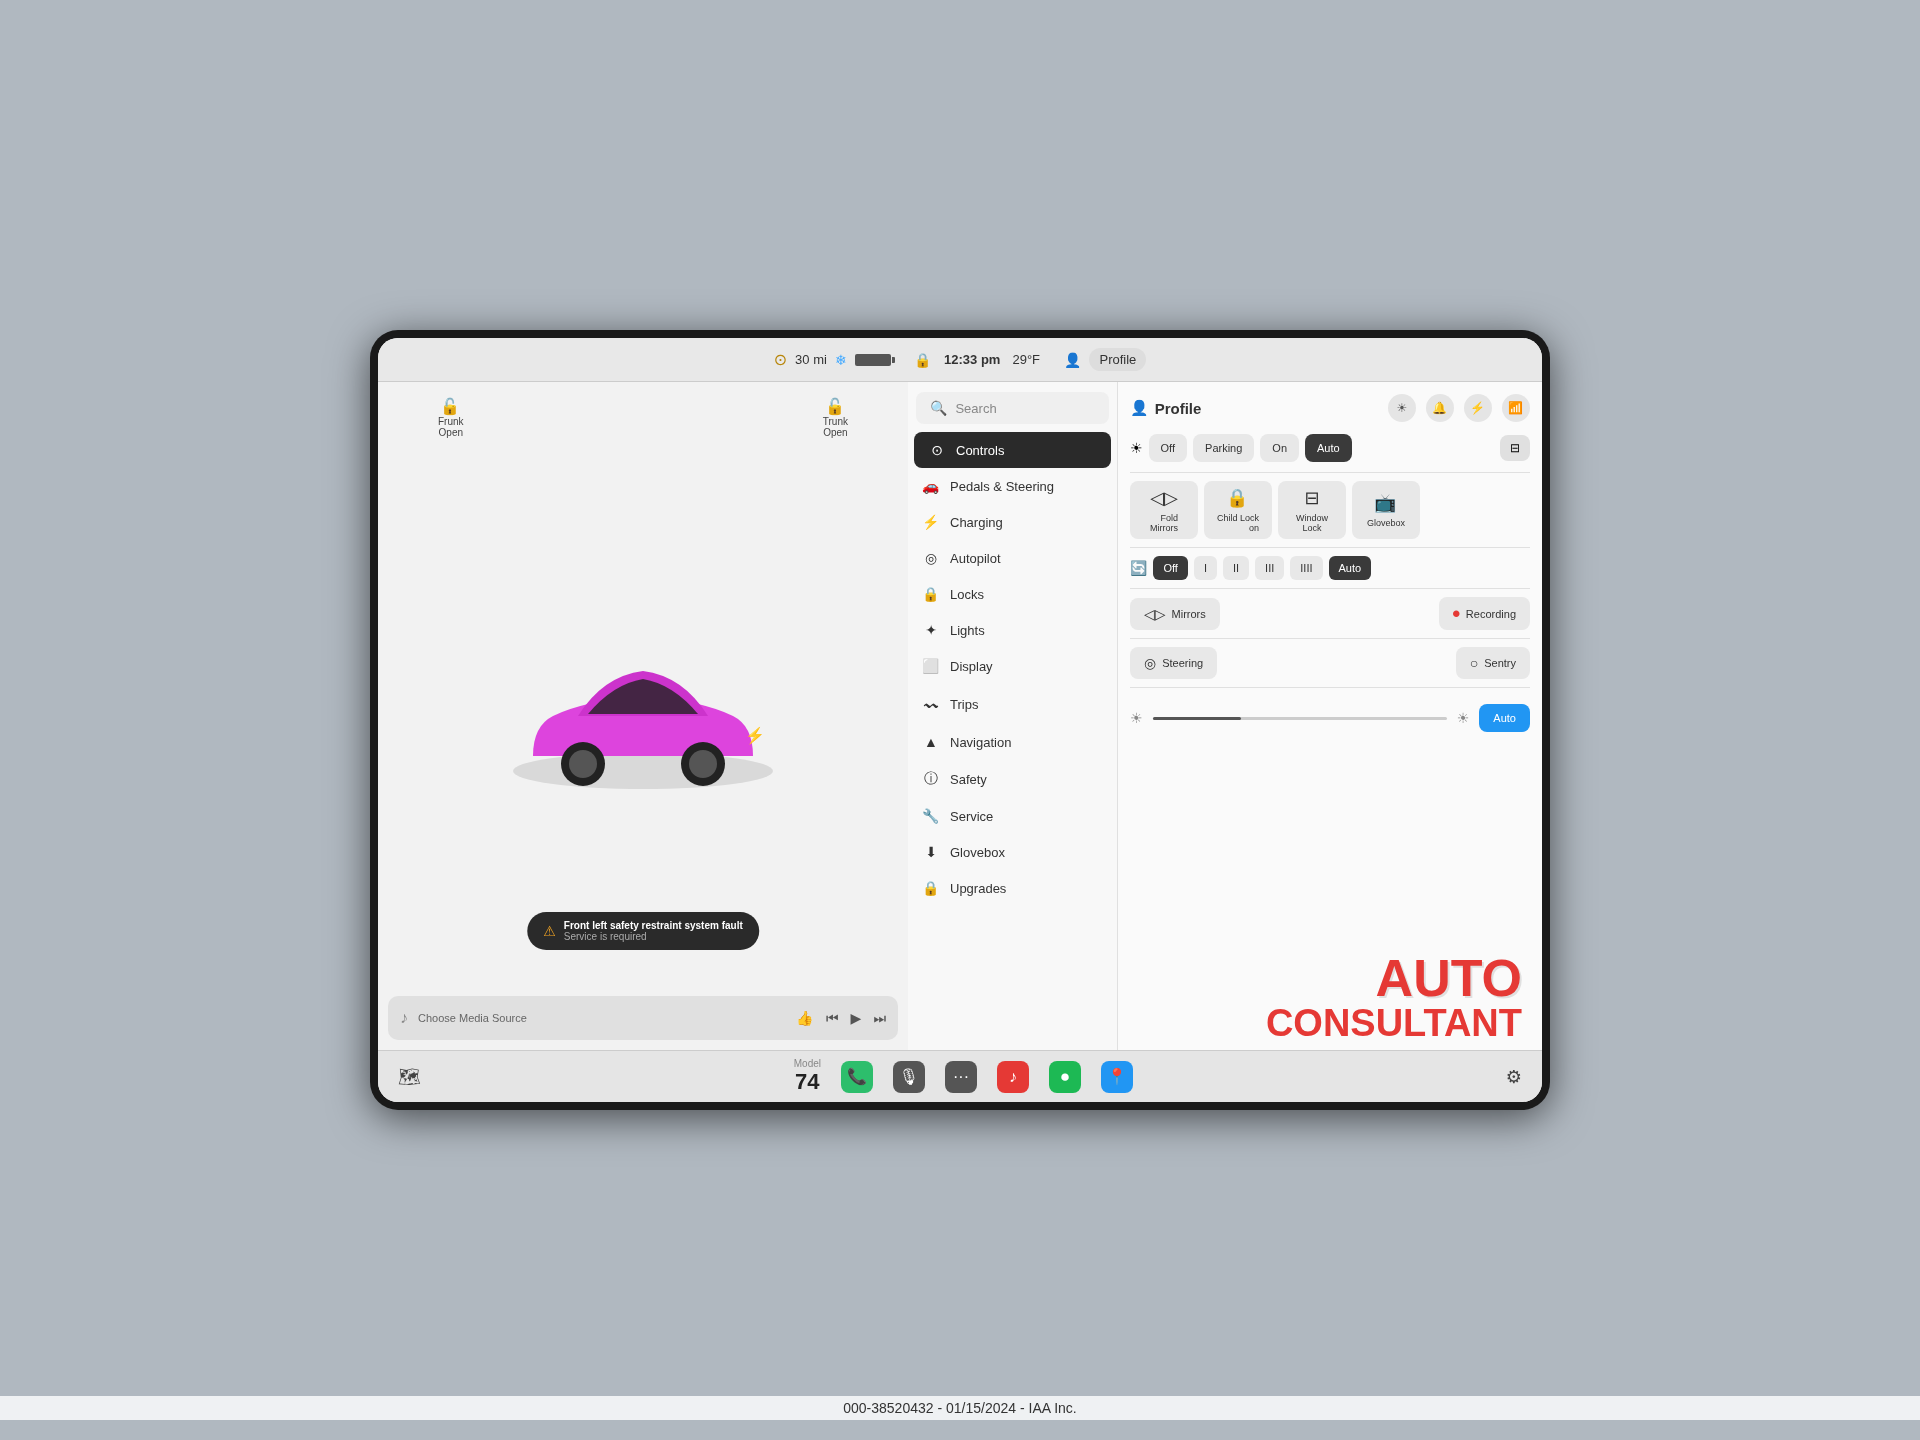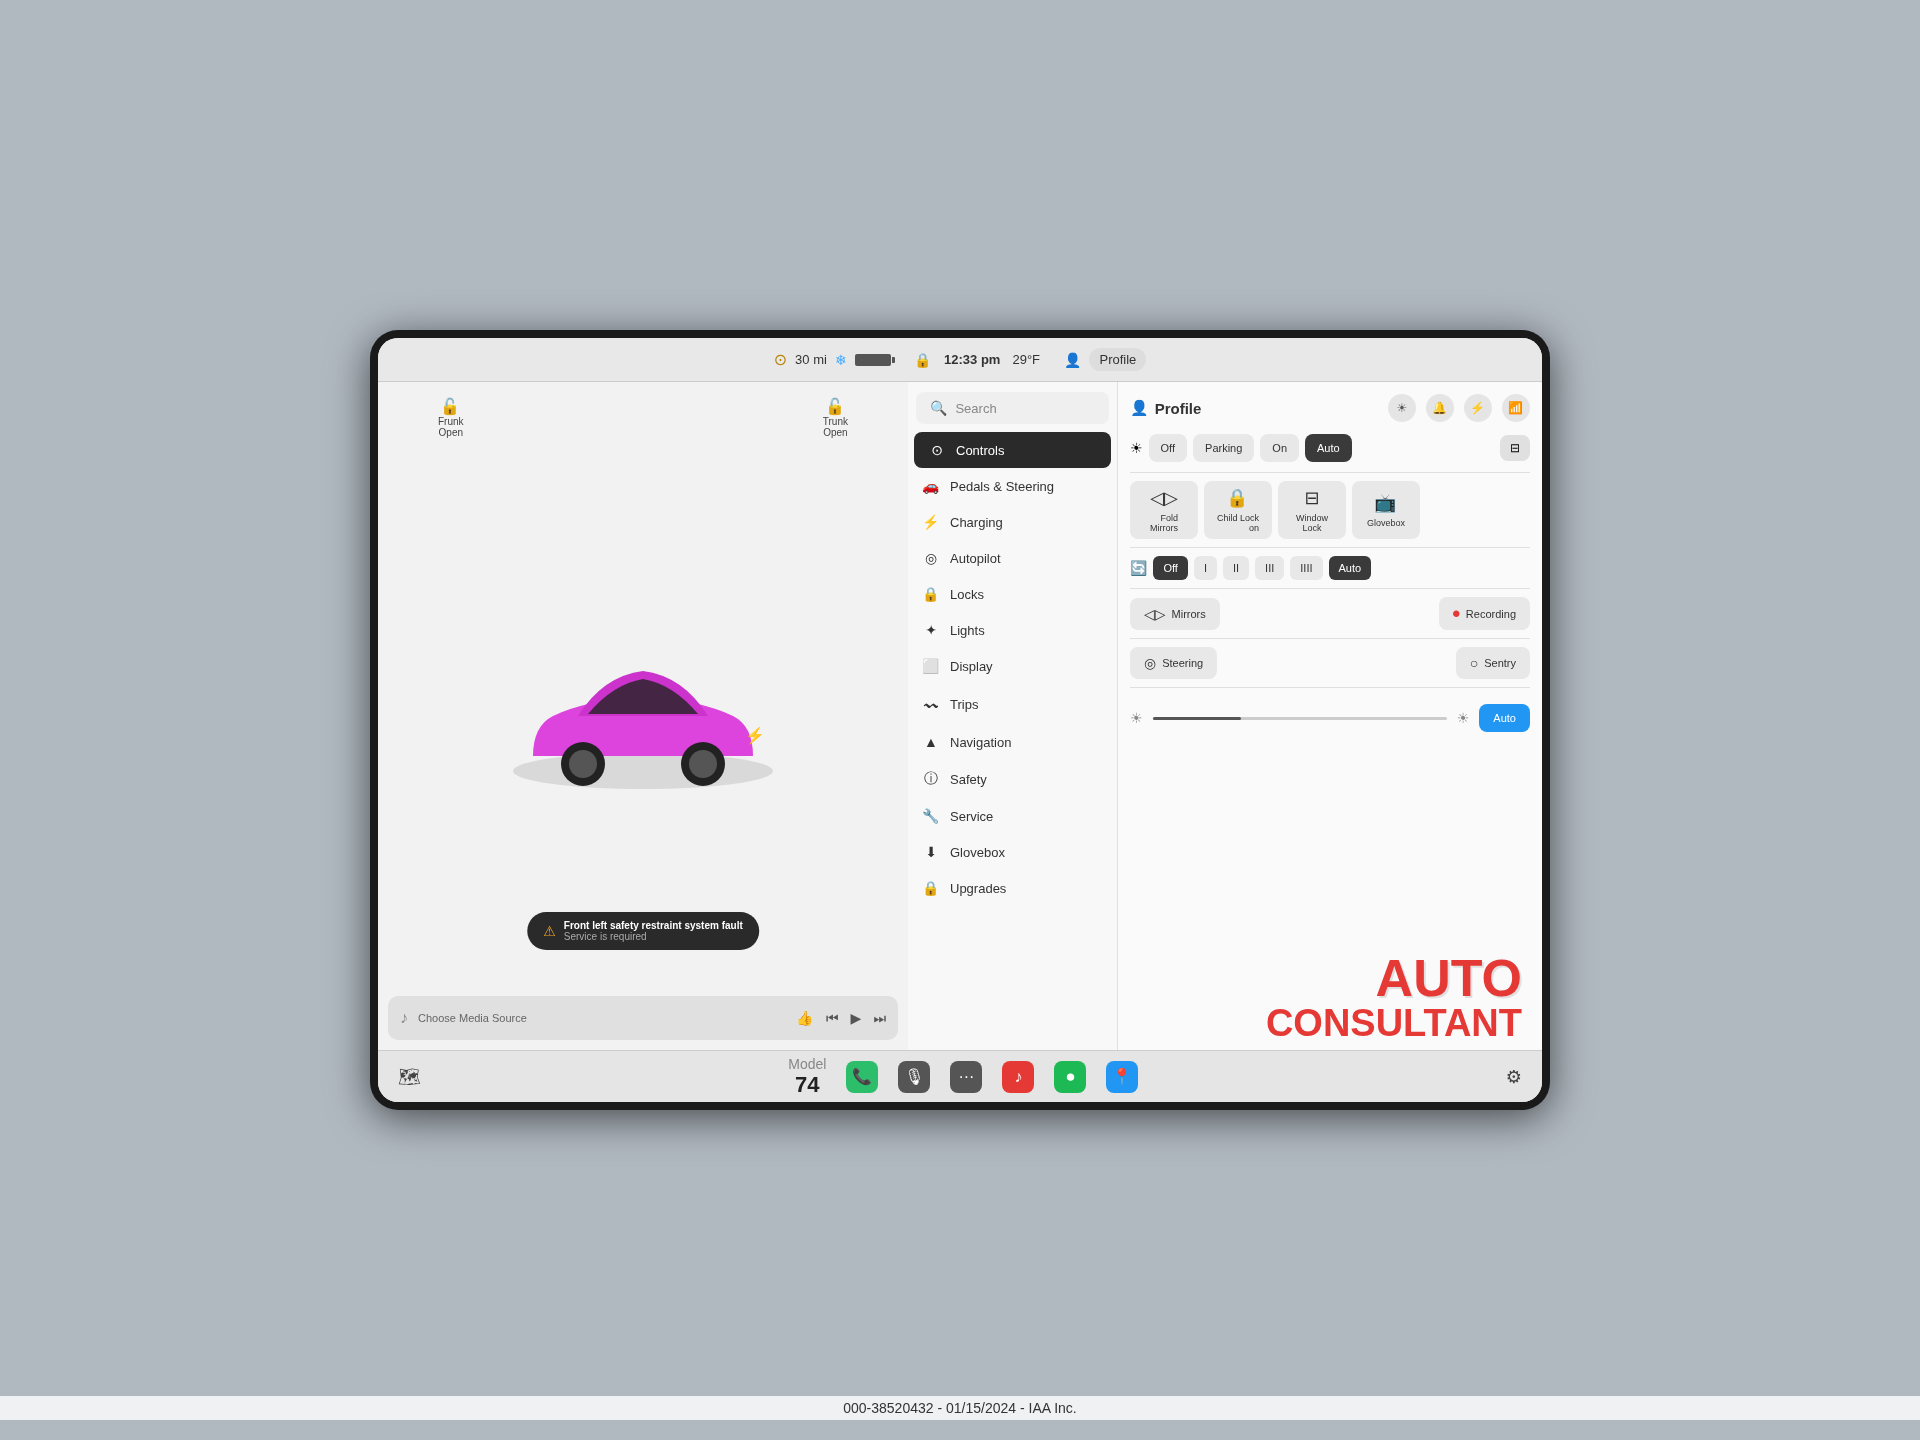--- a/index.html
+++ b/index.html
@@ -614,21 +614,21 @@
         </div>
       </div>
     </div>
 
     <div class="taskbar">
       <div class="taskbar-left">
         <span class="taskbar-icon">🗺</span>
       </div>
       <div class="taskbar-center">
         <div style="display:flex;flex-direction:column;align-items:center;">
-          <span style="font-size:14px;color:#888;text-align:center;">Model</span>
+          <span style="font-size:10px;color:#888;text-align:center;">Model</span>
           <span class="speed-display">74</span>
         </div>
         <div class="app-icon app-icon-green">📞</div>
         <div class="app-icon" style="background:#555;color:#fff;">🎙</div>
         <div class="app-icon" style="background:#555;color:#fff;">···</div>
         <div class="app-icon app-icon-red">♪</div>
         <div class="app-icon app-icon-spotify">⏺</div>
         <div class="app-icon app-icon-nav">📍</div>
       </div>
       <div class="taskbar-right">

